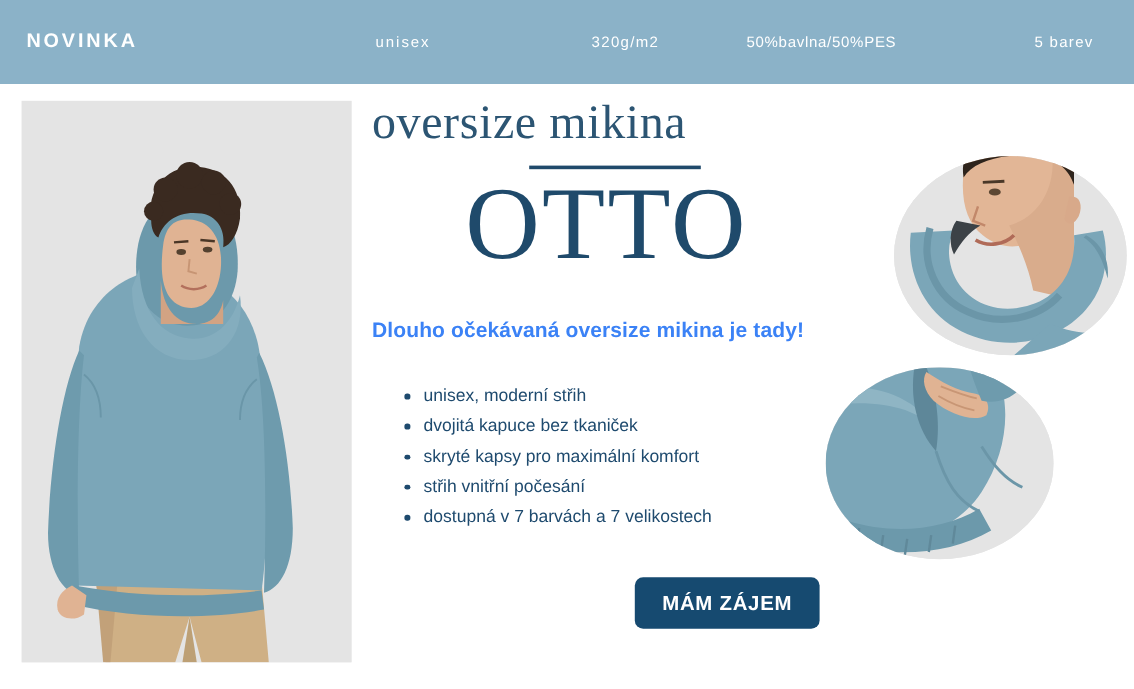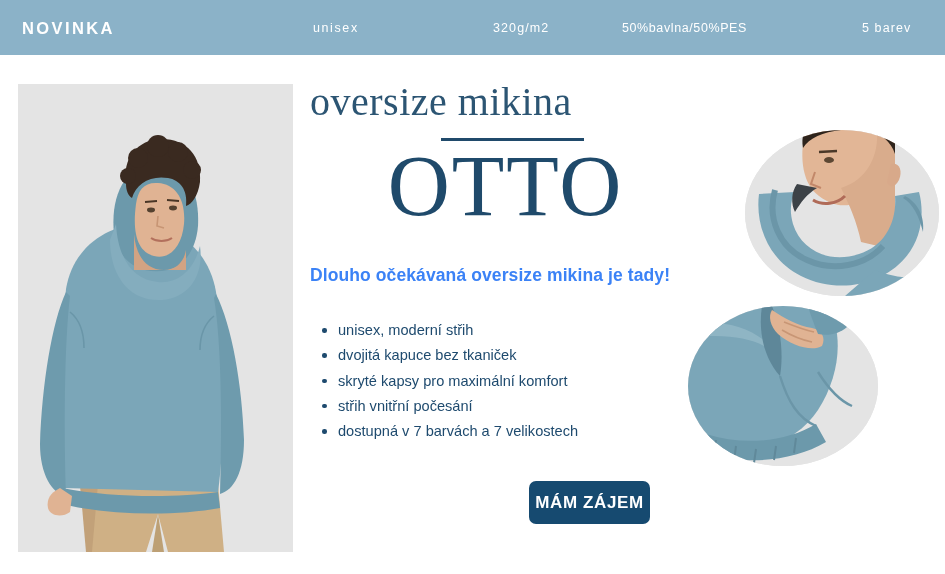--- a/index.html
+++ b/index.html
@@ -6,21 +6,21 @@
   html,body { width:945px; height:574px; }
   body {
     background:#ffffff;
     font-family:"Liberation Sans", sans-serif;
     position:relative;
     overflow:hidden;
   }
 
   
   .topbar{
-    position:absolute; left:0; top:0; width:945px; height:55px;
+    position:absolute; left:0; top:0; width:945px; height:70px;
     background:#8bb2c8;
     display:flex; align-items:center;padding-left:11px;
   }
   .brand{
     position:absolute; left:22px; top:50%; transform:translateY(-50%);
     color:#ffffff; font-size:16.5px; font-weight:bold; letter-spacing:2.4px;
   }
   .spec{
     position:absolute; top:50%; transform:translateY(-50%);
     color:#ffffff; font-size:12.5px; letter-spacing:1.6px; white-space:nowrap;
@@ -54,35 +54,35 @@
     letter-spacing:2px; text-align:center; margin-top:2px;
     padding-right:9px; font-weight:normal;
   }
 
   
   .subhead{
     position:absolute; left:310px; top:265px;
     font-size:17.5px; font-weight:bold; color:#3b82f6; letter-spacing:.1px;
   }
   .bullets{
-    position:absolute; left:322px; top:318px;
+    position:absolute; left:337px; top:318px;
     list-style:none;
   }
   .bullets li{
     position:relative; padding-left:16px;
     font-size:14.6px; color:#1e4a6e; line-height:25.3px; white-space:nowrap;
   }
   .bullets li .dot{
     position:absolute; left:0; top:10px;
     width:4.5px; height:4.5px; border-radius:50%; background:#1e4a6e;
   }
 
   
   .cta{
-    position:absolute; left:529px; top:481px; width:121px; height:43px;
+    position:absolute; left:529px; top:481px; width:154px; height:43px;
     background:#164a70; border:none; border-radius:7px;
     color:#ffffff; font-size:17px; font-weight:bold; letter-spacing:.6px;
     cursor:pointer; display:flex; align-items:center; justify-content:center;
   }
 
   
   .circle{
     position:absolute; border-radius:50%; overflow:hidden; background:#e4e4e4;
   }
   .circle svg{ display:block; width:100%; height:100%; }

